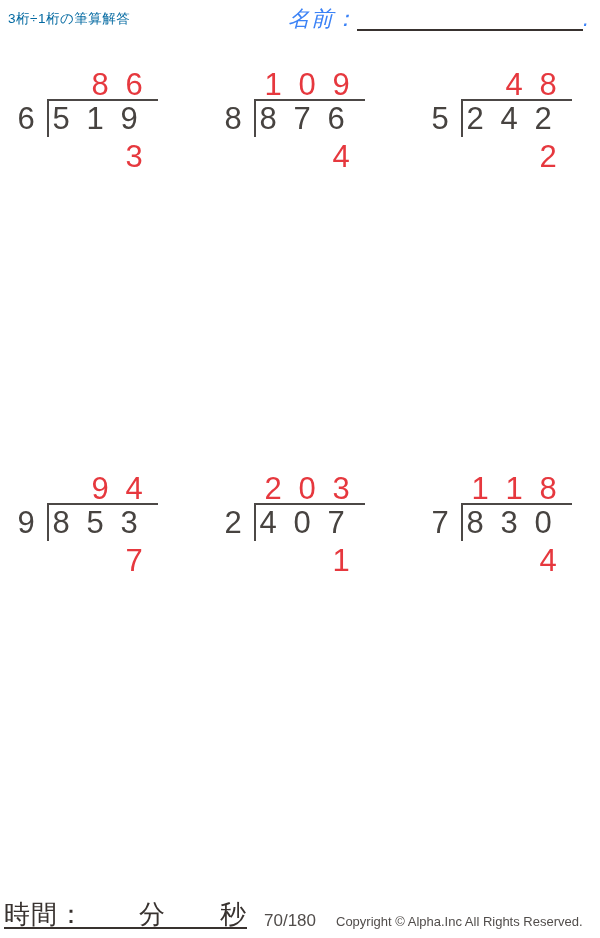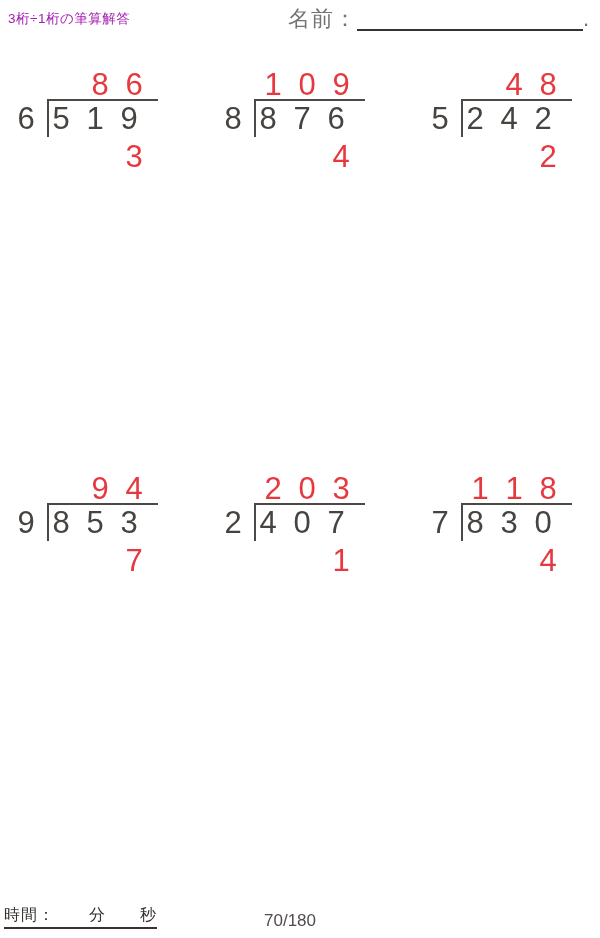--- a/index.html
+++ b/index.html
@@ -13,26 +13,27 @@
   .page{
     position:relative;
     width:600px;height:938px;
     background:#ffffff;
     font-family:"Liberation Sans","DejaVu Sans",sans-serif;
     overflow:hidden;
   }
   
   .ws-title{
     position:absolute;left:8px;top:10px;
-    font-size:13.5px;color:#a21caf;letter-spacing:0.5px;
+    font-size:13.5px;color:#0369a1;letter-spacing:0.5px;
   }
   .name-row{
     position:absolute;left:288px;top:6px;
     display:flex;align-items:flex-end;
-    color:#737373;
+    color:#3b82f6;
+    font-style:italic;
   }
   .name-label{font-size:22px;line-height:24px;letter-spacing:1px;}
   .name-line{width:226px;height:23px;border-bottom:2px solid #38322f;}
   .name-dot{font-size:22px;line-height:24px;}
   
   .problem{position:absolute;width:165px;color:var(--ink);}
   .cell{display:inline-block;width:34px;text-align:center;}
   .red{color:var(--accent-red);}
   .q-row{display:flex;padding-left:35px;height:27px;font-size:31px;line-height:26px;}
   .d-row{display:flex;}
@@ -45,21 +46,21 @@
     border-left:2px solid var(--line);
     border-top:2px solid var(--line);
     padding:4px 0;
     font-size:31px;line-height:28px;
   }
   .bracket .cell{transform:translateX(-5px);}
   .r-row{margin-top:6px;padding-left:103px;font-size:31px;line-height:27px;height:27px;}
   
   .time-row{
     position:absolute;left:4px;top:902px;
-    font-size:16px;line-height:25px;color:#38322f;
+    font-size:26px;line-height:25px;color:#38322f;
     border-bottom:2px solid #38322f;
     letter-spacing:1px;
   }
   .page-number{
     position:absolute;left:264px;top:911px;
     font-size:17px;color:var(--muted);
   }
   .copyright{
     position:absolute;left:336px;top:914px;
     font-size:13px;color:var(--muted);
@@ -187,14 +188,15 @@
         <span class="cell">0</span>
       </div>
     </div>
     <div class="r-row">
       <span class="cell red">4</span>
     </div>
   </div>
 
   <div class="time-row">時間：　　分　　秒</div>
   <div class="page-number">70/180</div>
+  <div class="copyright">Copyright © Alpha.Inc All Rights Reserved.</div>
 
 </div>
 
 </body></html>

